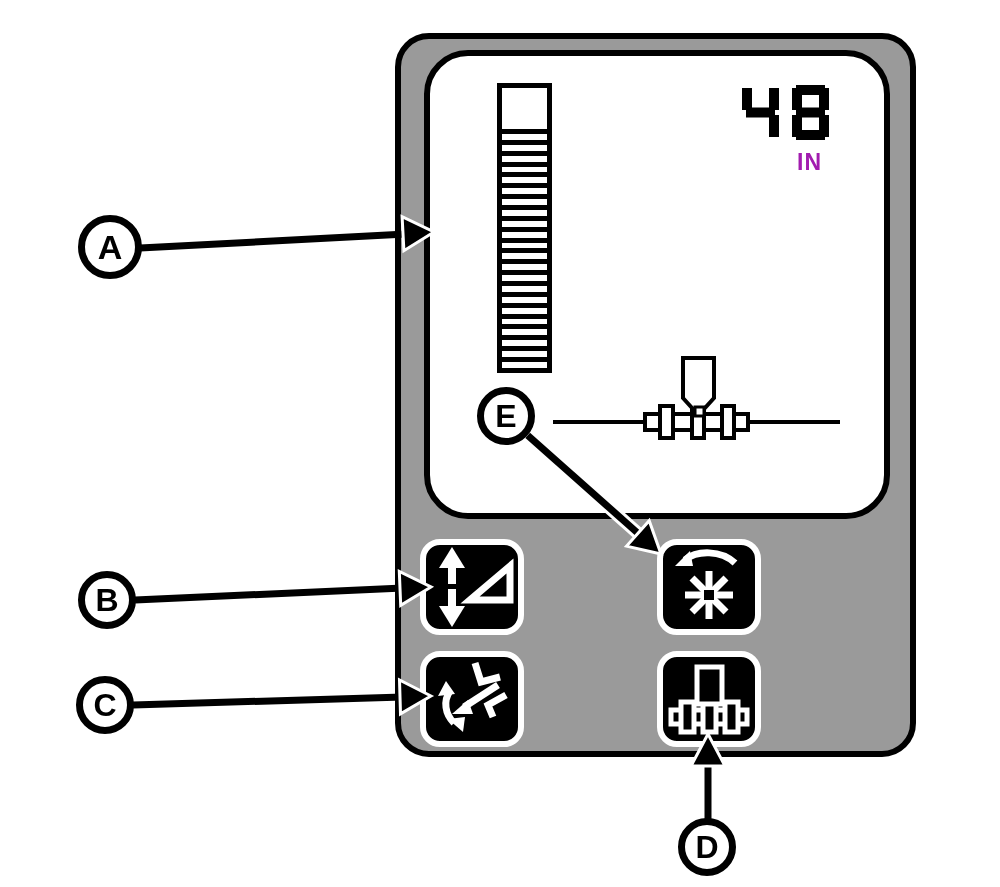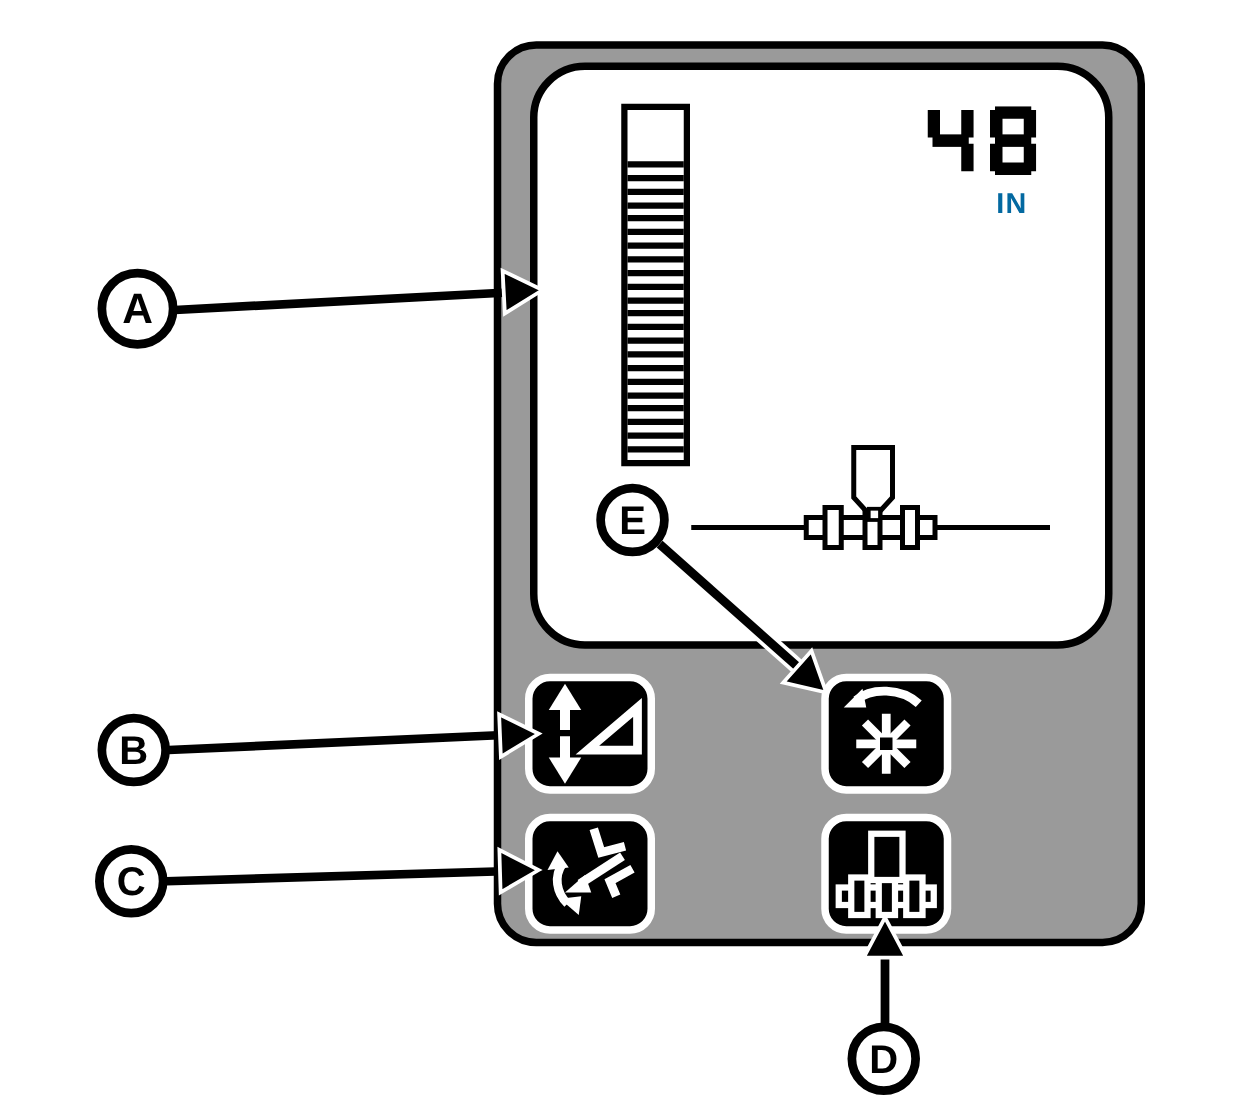--- a/index.html
+++ b/index.html
@@ -14,21 +14,21 @@
   
   #bargraph{left:497px;top:83px;width:55px;height:290px;background:#fff;
             border:5px solid #000;box-sizing:border-box;display:flex;flex-direction:column;z-index:3;}
   #bar-top-gap{height:41px;flex:none;}
   #bar-stripes{flex:1;display:flex;flex-direction:column;}
   .stripe{flex:1;border-top:5px solid #000;}
   
   #readout{left:742px;top:85px;display:flex;gap:13px;z-index:3;}
   #readout svg{display:block;}
   #readout-unit{left:797px;top:149px;font-weight:bold;font-size:23px;letter-spacing:1px;
-                color:#0369a1;z-index:3;}
+                color:#a21caf;z-index:3;}
   
   #implement{left:550px;top:352px;z-index:3;}
   
   .btn{width:104px;height:96px;background:#000;border:6px solid #fff;border-radius:20px;
        box-sizing:border-box;display:flex;align-items:center;justify-content:center;z-index:10;padding:0;}
   #btn-b{left:420px;top:539px;}
   #btn-e{left:657px;top:539px;}
   #btn-c{left:420px;top:651px;}
   #btn-d{left:657px;top:651px;}
   

